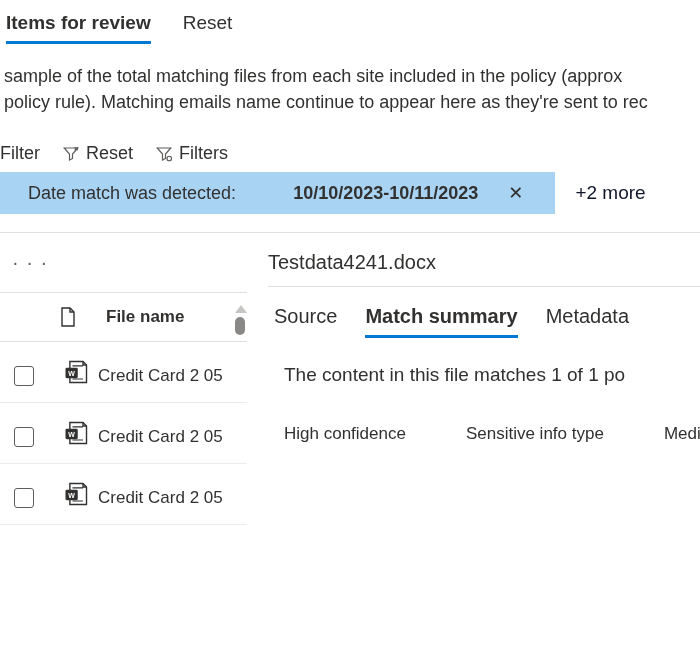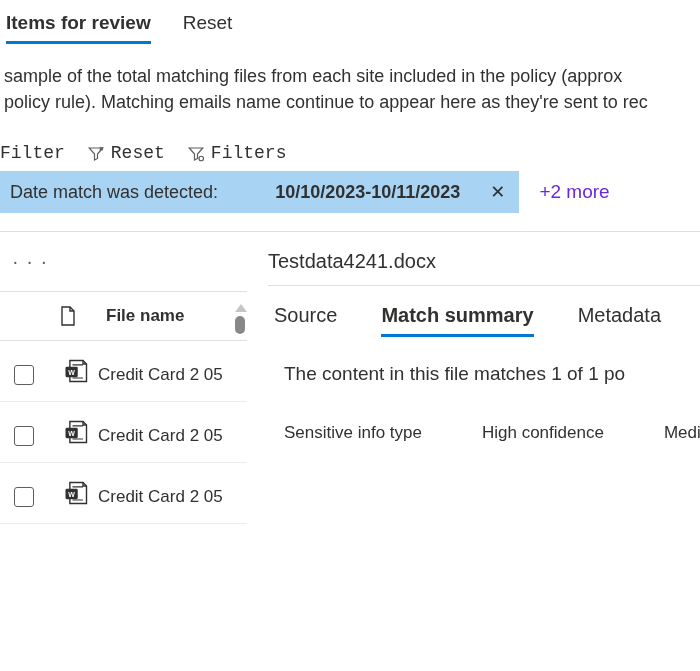--- a/index.html
+++ b/index.html
@@ -45,40 +45,40 @@
     overflow: hidden;
   }
   .desc .line { display:block; }
   .toolbar {
     display: flex;
     align-items: center;
     gap: 22px;
     padding: 28px 2px 8px 0;
     font-size: 18px;
   }
-  .toolbar .btn { display: flex; align-items: flex-end; gap: 6px; cursor: pointer; font-family: Liberation Mono, monospace; }
+  .toolbar .btn { display: flex; align-items: center; gap: 6px; cursor: pointer; }
   .filter-icon { width: 18px; height: 18px; display:inline-block; }
   .chip-row {
     display: flex;
     align-items: center;
     gap: 20px;
     padding: 0 4px 18px 0;
   }
   .chip {
     background: #a9d3f2;
-    padding: 10px 10px;
+    padding: 10px 28px;
     display: flex;
     align-items: center;
     font-size: 18px;
     gap: 26px;
   }
   .chip .label { color: #323130; }
   .chip .val { font-weight: 700; }
   .chip .x { font-size: 18px; cursor: pointer; padding: 0 4px; }
-  .more-link { color: #6d28d9; font-size: 19px; cursor: pointer; }
+  .more-link { color: #0f172a; font-size: 19px; cursor: pointer; }
   .split {
     display: flex;
     border-top: 1px solid #e1dfdd;
     height: 380px;
   }
   .left {
     width: 248px;
     border-right: 1px solid transparent;
     position: relative;
     border-top: none;
@@ -130,21 +130,21 @@
   .scroll-hint .thumb { width:10px;height:18px;background:#8a8886;border-radius:5px;}
   .right {
     flex: 1;
     padding: 18px 0 0 20px;
     overflow: hidden;
   }
   .file-title { font-size: 20px; font-weight: 400; padding-bottom: 12px; }
   .hr { border-top: 1px solid #e1dfdd; }
   .sub-tabs {
     display: flex;
-    gap: 44px;
+    gap: 28px;
     padding: 18px 0 0 6px;
   }
   .sub-tab { font-size: 20px; padding-bottom: 10px; cursor:pointer; position:relative;}
   .sub-tab.active { font-weight:600; }
   .sub-tab.active::after { content:""; position:absolute; left:0;right:0;bottom:0;height:3px;background:#0078d4;}
   .match-text { font-size: 19px; padding: 26px 0 0 16px; white-space:nowrap; overflow:hidden;}
   .rule-name { font-size: 18px; font-weight:700; padding: 44px 0 0 16px;}
   .table-head { display:flex; padding: 38px 0 0 16px; font-size:17px; color:#323130; gap: 60px; white-space:nowrap; overflow:hidden;}
 </style>
 </head>
@@ -258,18 +258,18 @@
   <div class="right">
     <div class="file-title">Testdata4241.docx</div>
     <div class="hr"></div>
     <div class="sub-tabs">
       <div class="sub-tab">Source</div>
       <div class="sub-tab active">Match summary</div>
       <div class="sub-tab">Metadata</div>
     </div>
     <div class="match-text">The content in this file matches 1 of 1 po</div>
     <div class="table-head">
+      <span>High confidence</span>
       <span>Sensitive info type</span>
-      <span>High confidence</span>
       <span>Mediur</span>
     </div>
   </div>
 </div>
 
 </body></html>

